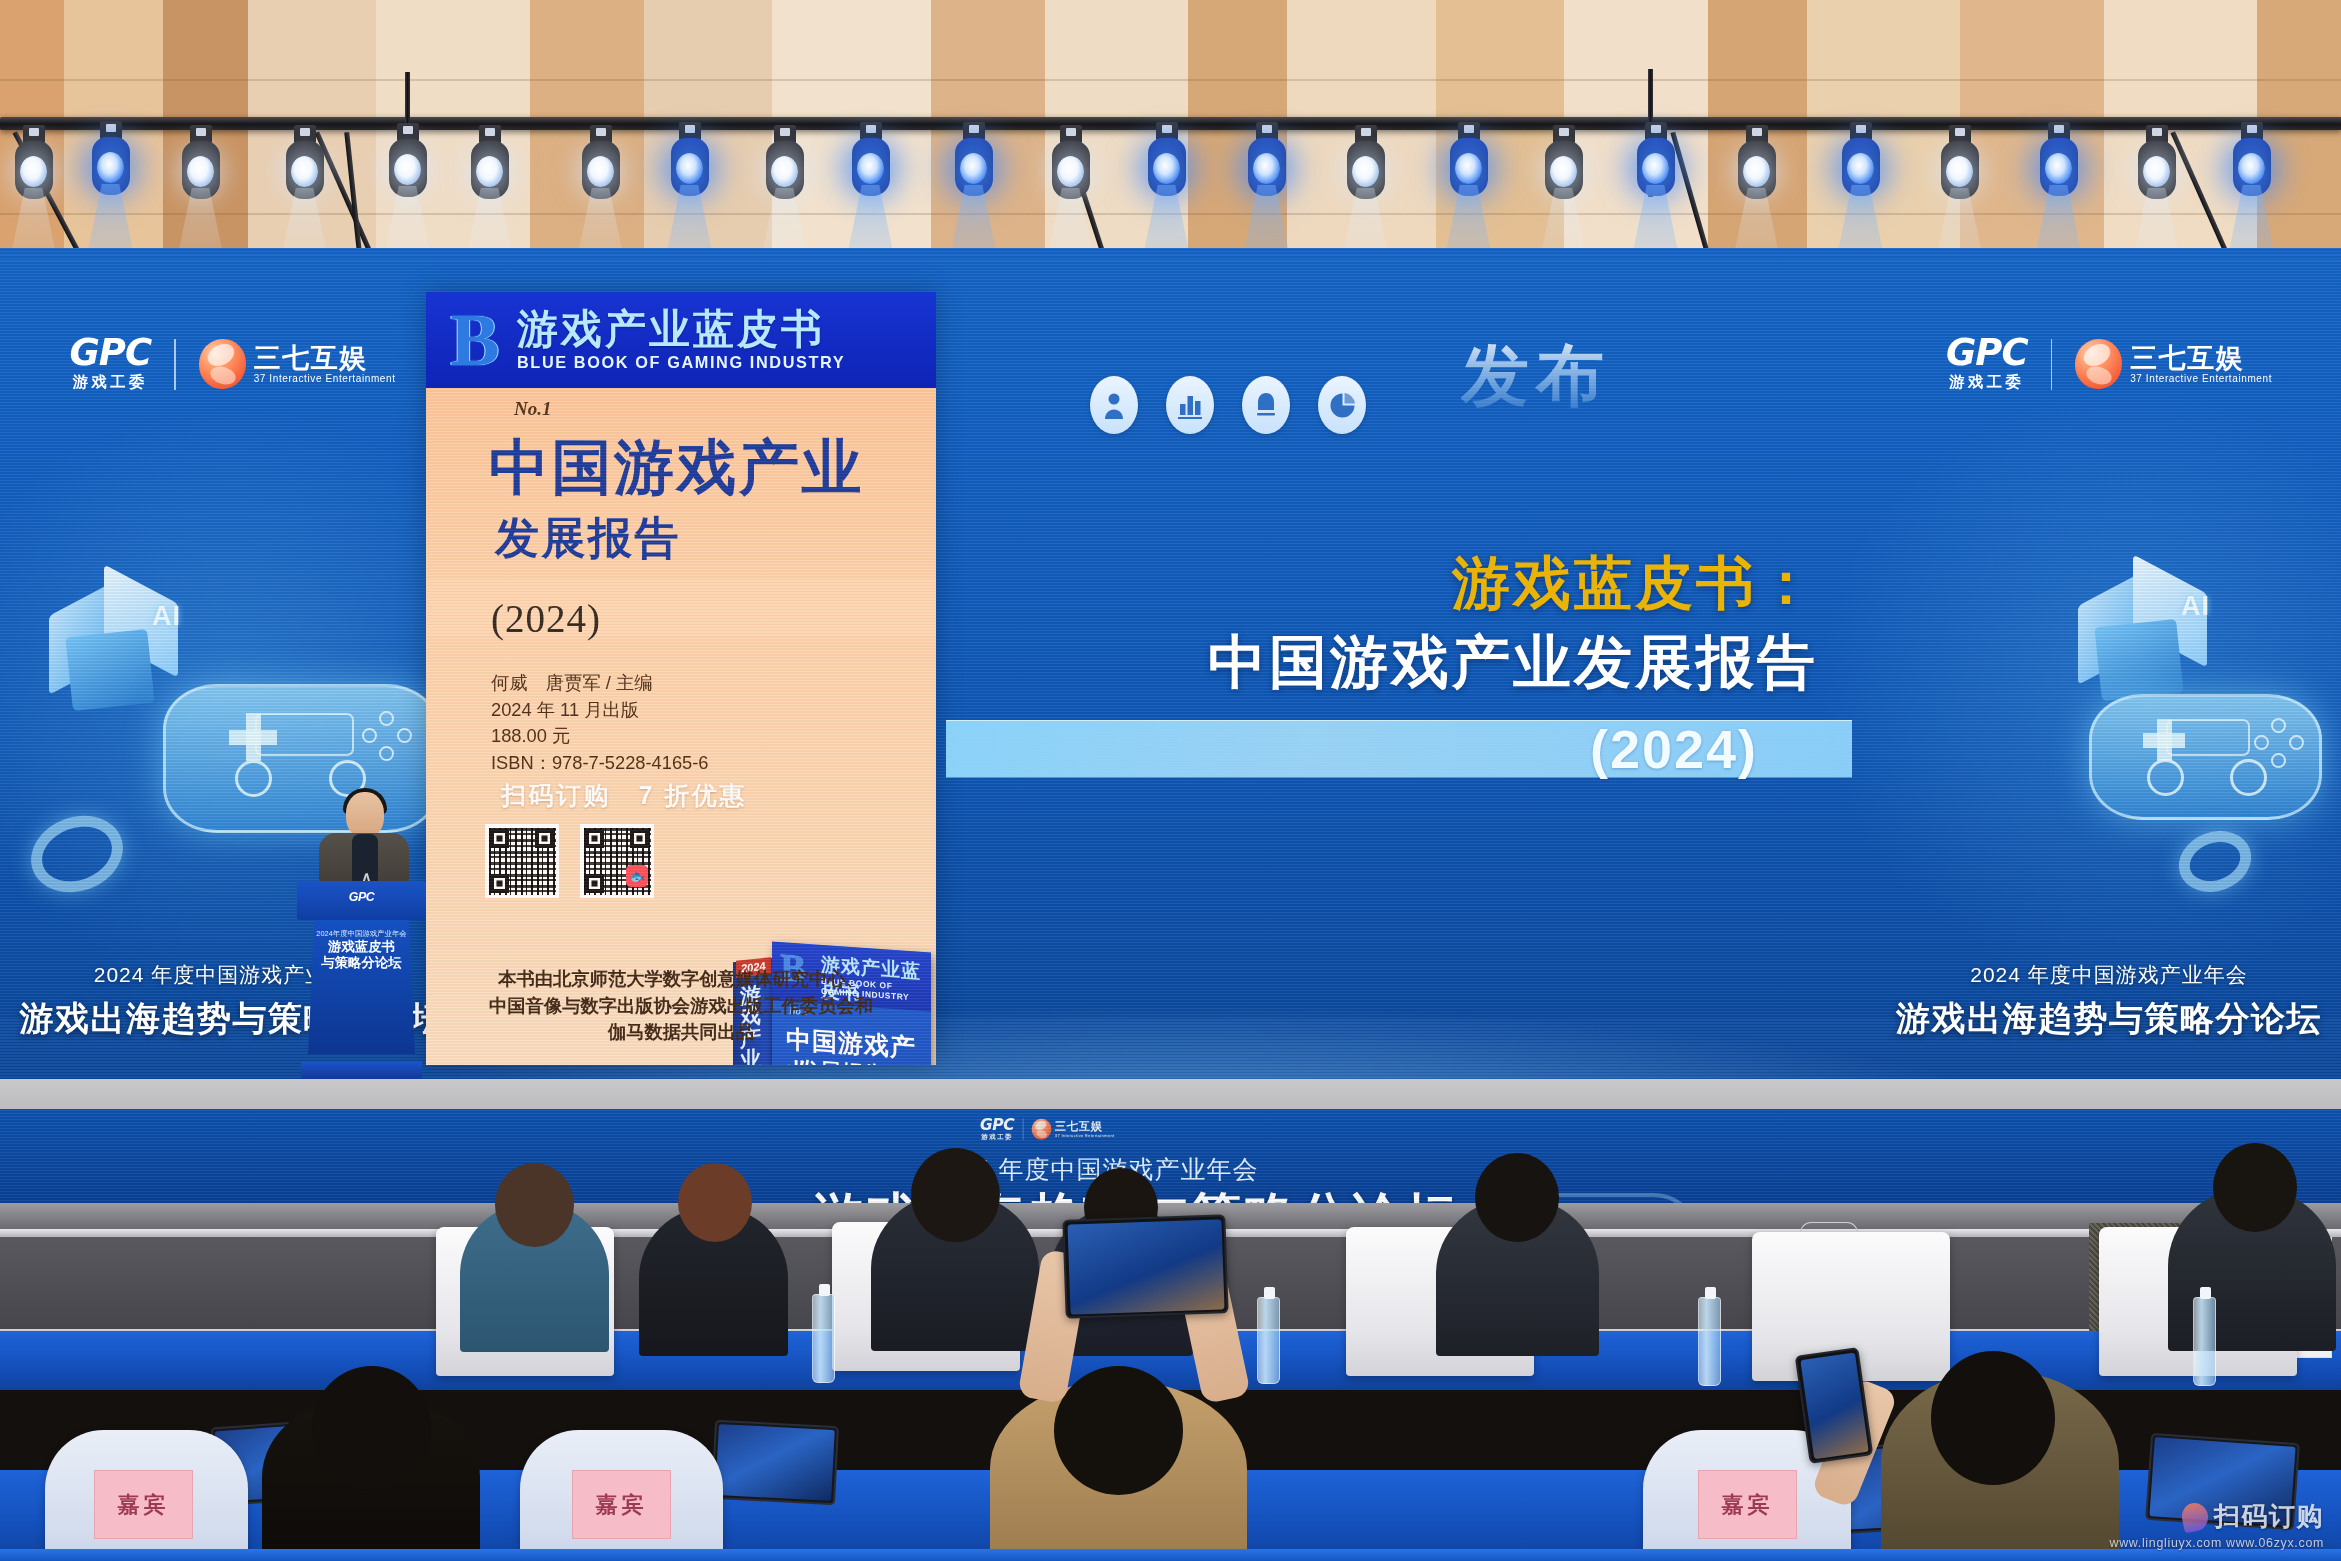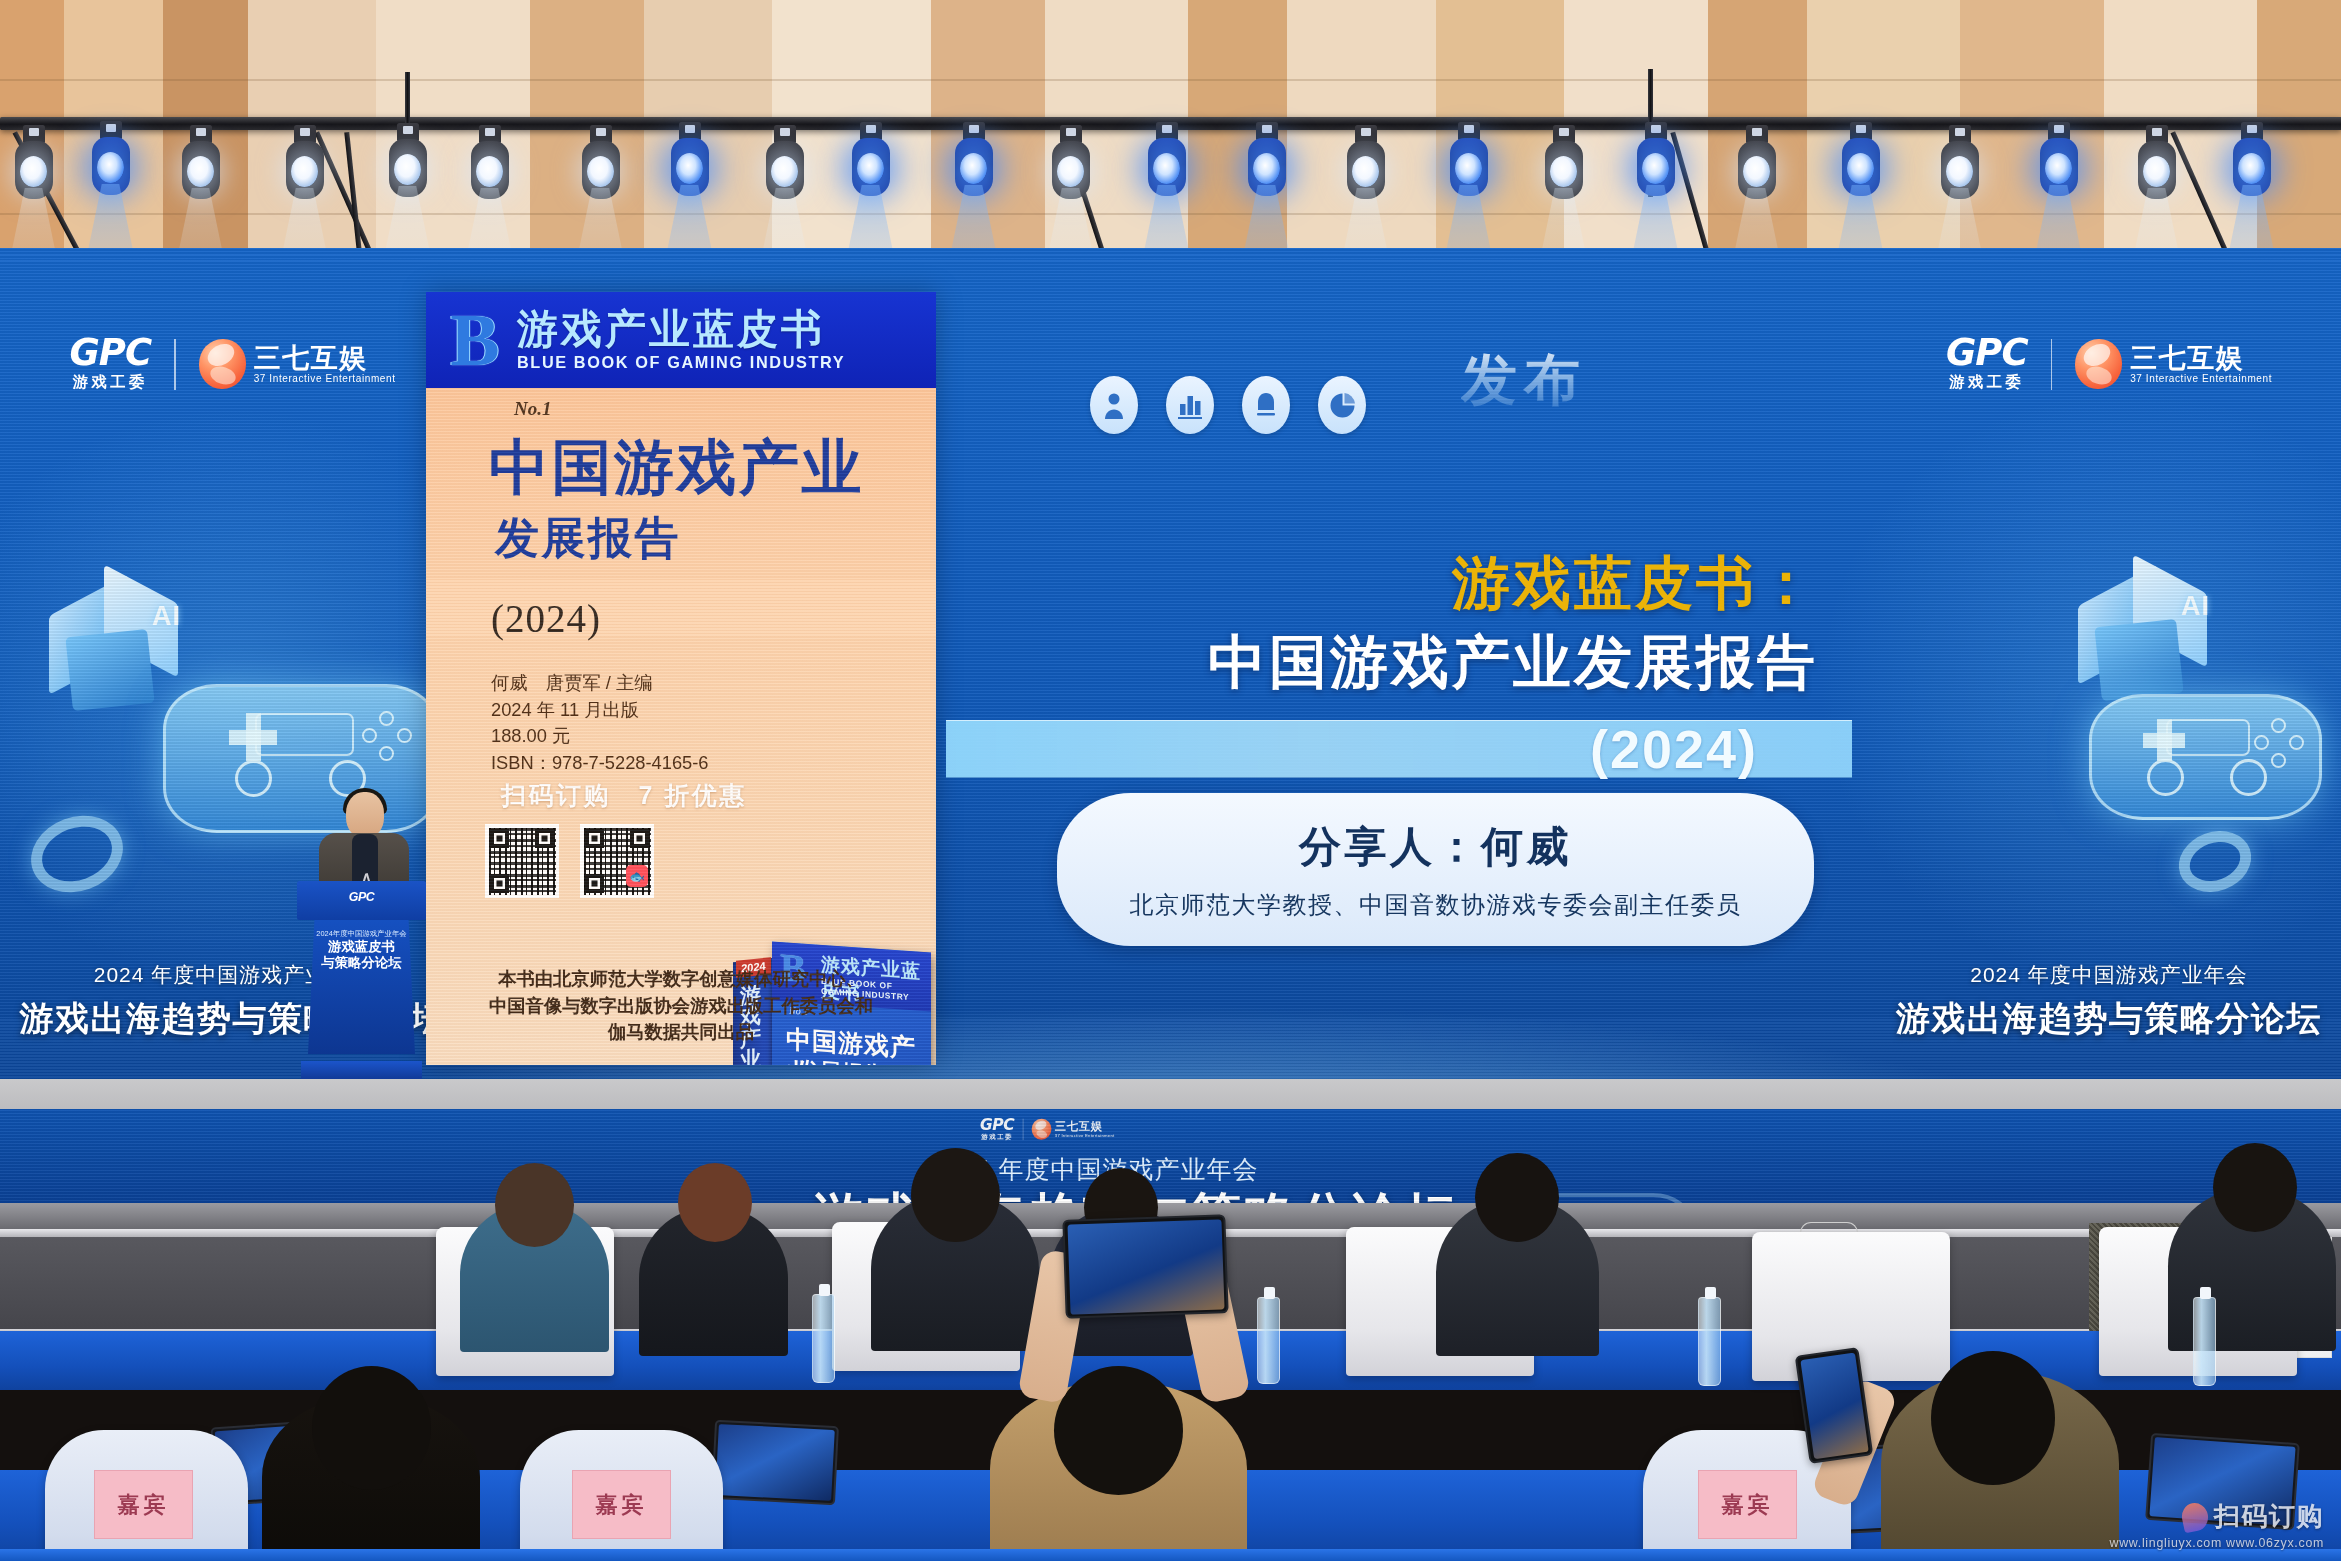--- a/index.html
+++ b/index.html
@@ -197,21 +197,21 @@
   .book3d .cover .m1 { position:absolute; left:14px; top:80px; font-size:25px; font-weight:bold; color:#fff; letter-spacing:1px; }
   .book3d .cover .m2 { position:absolute; left:26px; top:112px; font-size:21px; font-weight:bold; color:#fff; letter-spacing:1px; }
 
   
   .mainpanel { position:absolute; left:941px; top:248px; width:936px; height:861px; }
   .icons { position:absolute; left:149px; top:128px; display:flex; gap:28px; }
   .icons .ic { width:48px; height:58px; border-radius:24px/29px;
       background:linear-gradient(180deg,#eaf4ff,#c8e2fb); position:relative;
       box-shadow:0 1.5px 5px rgba(0,0,0,.18); }
   .icons .ic i { position:absolute; inset:0; display:flex; align-items:center; justify-content:center; }
-  .ghost { position:absolute; left:520px; top:95px; font-size:56px; font-weight:bold;
+  .ghost { position:absolute; left:520px; top:83px; font-size:68px; font-weight:bold;
       letter-spacing:7px; color:transparent;
       background:linear-gradient(180deg, rgba(255,255,255,.92) 0%, rgba(215,238,255,.55) 48%, rgba(120,190,255,.10) 100%);
       -webkit-background-clip:text; background-clip:text; }
   .mp-l1 { position:absolute; right:59px; top:297px; font-size:58px; font-weight:bold; color:#eab308;
       letter-spacing:3px; text-shadow:0 2px 7px rgba(0,20,60,.45); white-space:nowrap; }
   .mp-l2 { position:absolute; right:59px; top:376px; font-size:58px; font-weight:bold; color:#fff;
       letter-spacing:3px; text-shadow:0 2px 7px rgba(0,20,60,.45); white-space:nowrap; }
   .yearband { position:absolute; left:5px; top:472px; width:906px; height:58px;
       background:linear-gradient(90deg, rgba(150,220,255,.92), rgba(175,230,255,.85) 40%, rgba(150,218,255,.9));
       border-top:1.5px solid rgba(225,245,255,.85); border-bottom:1.5px solid rgba(30,90,170,.5); }
@@ -712,24 +712,20 @@
               <path d="M33 4a24 24 0 0 1 21 21H33z" fill="#2f6fc4" opacity=".65"></path>
             </svg>
       </i>
         </div>
     </div>
     <div class="mp-l1">游戏蓝皮书：</div>
     <div class="mp-l2">中国游戏产业发展报告</div>
     <div class="yearband">
       <div class="y">(2024)</div>
     </div>
-    <div class="speaker">
-      <div class="n">分享人：何威</div>
-      <div class="r">北京师范大学教授、中国音数协游戏专委会副主任委员</div>
-    </div>
   </div>
 
   <div class="presenter">
     <div class="hair"></div>
       <div class="hd"></div>
     <div class="torso"></div>
       <div class="shirt"></div>
   </div>
   <div class="mic" style="left:347px; top:871px; height:59px; transform:rotate(18deg);"></div>
   <div class="mic" style="left:382px; top:871px; height:59px; transform:rotate(-16deg);"></div>

